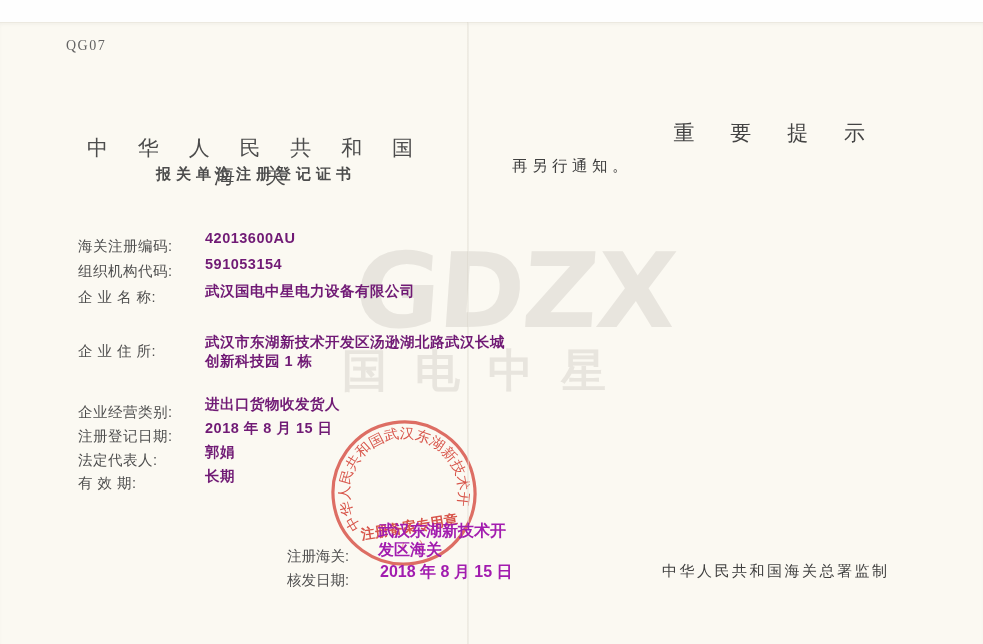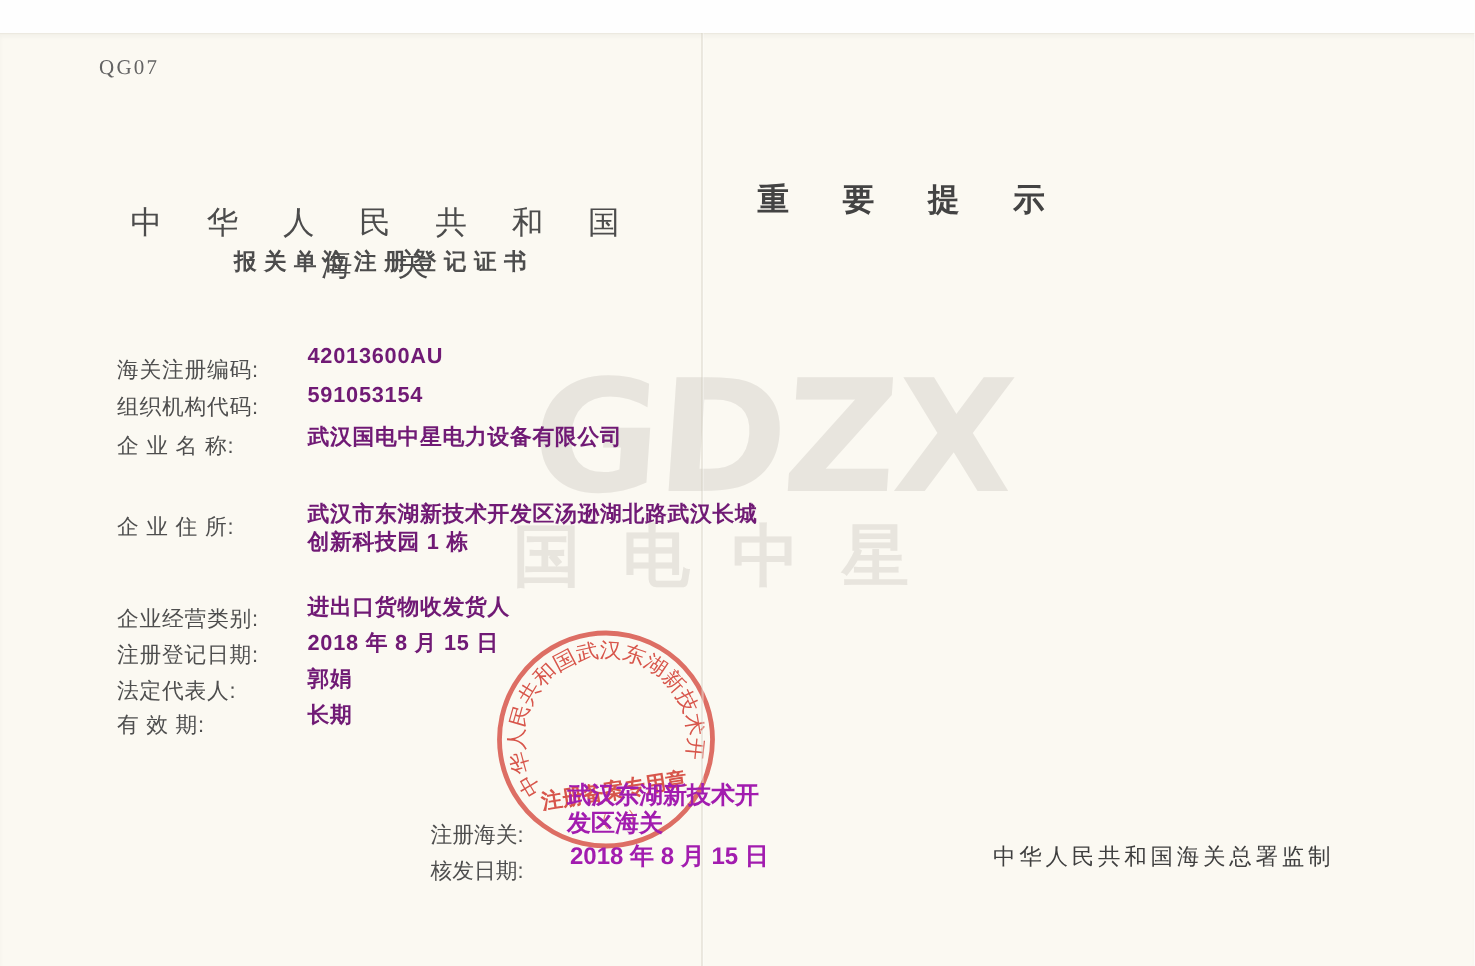--- a/index.html
+++ b/index.html
@@ -62,22 +62,22 @@
   .reg-value { position: absolute; left: 378px; font-size: 16px; color: #a21caf; font-weight: 600; z-index: 4; white-space: nowrap; line-height: 19px; }
 
   
   .stamp {
     position: absolute; left: 318px; top: 407px; z-index: 2;
     transform: rotate(-9deg); opacity: 0.92;
   }
 
   
   .notice-title {
-    position: absolute; left: 505px; top: 119px; width: 375px; text-align: left;
-    font-size: 21px; letter-spacing: 15px; font-weight: 700; color: #434343; z-index: 4;
+    position: absolute; left: 505px; top: 119px; width: 375px; text-align: right;
+    font-size: 21px; letter-spacing: 15px; font-weight: 400; color: #434343; z-index: 4;
   }
   .notice-body { position: absolute; left: 512px; top: 156px; width: 380px; z-index: 4; }
   .notice-line {
     font-size: 15.5px; color: #404040; letter-spacing: 4.5px; line-height: 19.8px; white-space: nowrap;
   }
   .notice-line.indent { padding-left: 40px; }
 
   .monitor-footer {
     position: absolute; left: 662px; top: 562px;
     font-size: 15px; letter-spacing: 2.5px; color: #3f3f3f; z-index: 4; white-space: nowrap;
@@ -135,15 +135,16 @@
   <path id="ringpath" d="M -48 27 A 55 55 0 1 1 48 27" fill="none"></path>
   <text font-size="14" fill="#d5483d" style="font-family:'Liberation Sans',sans-serif;">
     <textPath href="#ringpath" startOffset="0" textLength="281" lengthAdjust="spacingAndGlyphs">中华人民共和国武汉东湖新技术开发区海关</textPath>
   </text>
   <text x="0" y="39" text-anchor="middle" font-size="14" fill="#d5483d" style="font-family:'Liberation Sans',sans-serif; font-weight:600;">注册备案专用章</text>
   <text x="0" y="57" text-anchor="middle" font-size="12" fill="#d5483d" opacity="0.8" style="font-family:'Liberation Sans',sans-serif;">（　）</text>
 </svg>
 
 <div class="notice-title">重  要  提  示</div>
 <div class="notice-body">
+  <div class="notice-line">再另行通知。</div>
 </div>
 
 <div class="monitor-footer">中华人民共和国海关总署监制</div>
 
 </body></html>

